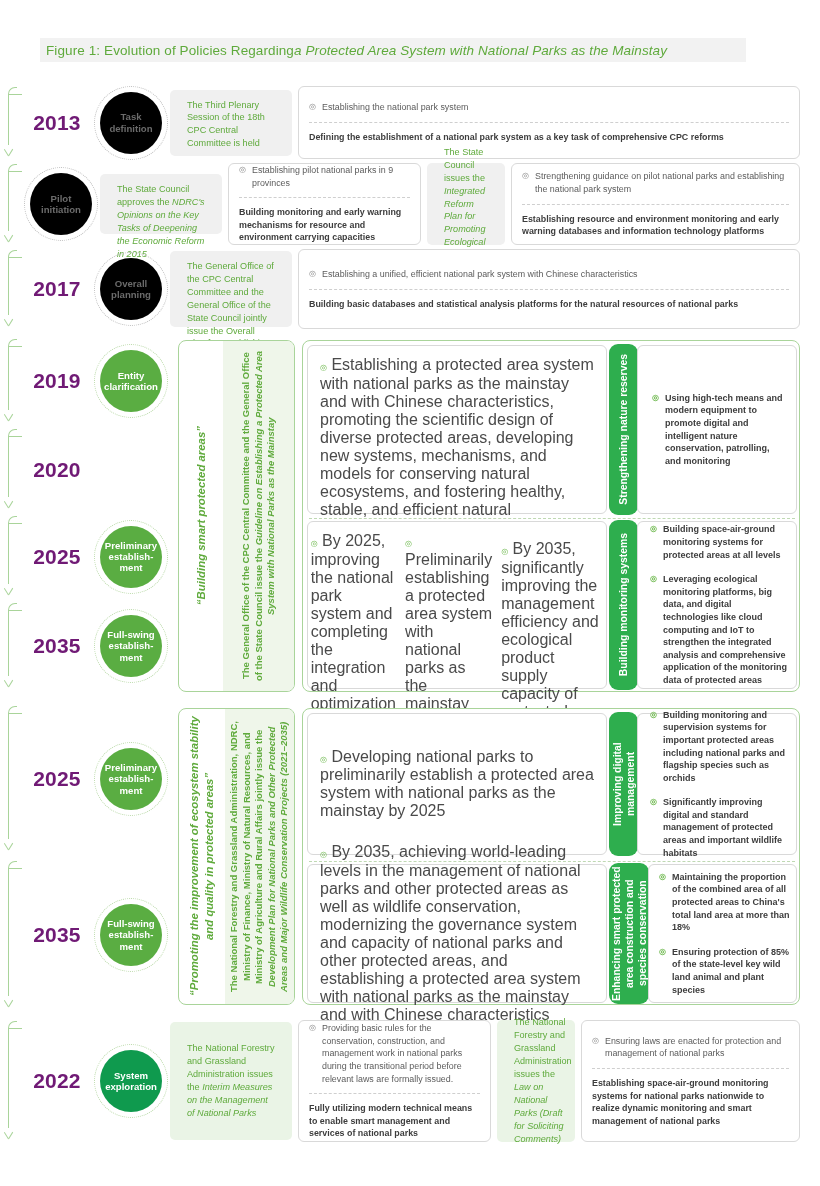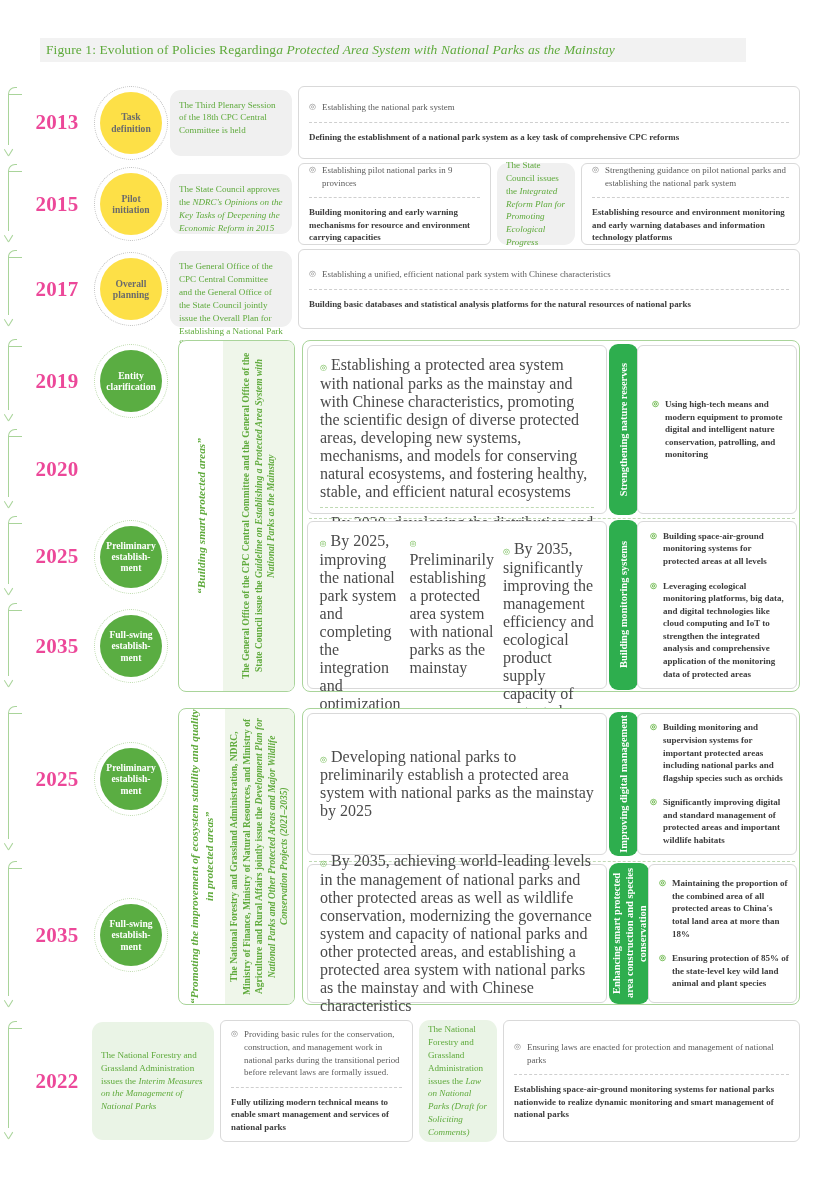--- a/index.html
+++ b/index.html
@@ -1,41 +1,41 @@
 <!DOCTYPE html>
 <html><head>
 <meta charset="utf-8">
 <style>
   html,body{margin:0;padding:0;}
   body{
     width:820px;height:1186px;background:#ffffff;
     font-family:"Liberation Sans", sans-serif;
     color:#4a4a4a;-webkit-font-smoothing:antialiased;
   }
-  .page{position:relative;width:820px;height:1186px;overflow:hidden;font-family:Liberation Serif, serif;}
+  .page{position:relative;width:820px;height:1186px;overflow:hidden;}
 
   
   .fig-title{
     position:absolute;left:40px;top:38px;width:700px;height:24px;
     background:#f2f2f2;
     display:flex;align-items:center;padding-left:6px;
     font-size:13.5px;color:#5faa3c;font-weight:400;letter-spacing:.1px;
   }
   .fig-title .ital{font-style:italic;}
 
   
   .row{position:absolute;left:0;display:flex;}
   .col-arrow{width:22px;position:relative;flex:0 0 22px;}
   .col-year{width:70px;flex:0 0 70px;display:flex;align-items:center;justify-content:center;}
   .col-circle{width:78px;flex:0 0 78px;display:flex;align-items:center;justify-content:center;}
   .col-doc{width:128px;flex:0 0 128px;display:flex;align-items:center;}
   .col-main{flex:1;display:flex;align-items:stretch;}
 
   .year{
-    font-size:21px;font-weight:bold;color:#ec4899;letter-spacing:.2px;
+    font-size:21px;font-weight:bold;color:#701a75;letter-spacing:.2px;
   }
 
   
   .bracket{position:absolute;left:8px;top:0;bottom:0;width:14px;}
   .bracket .vline{position:absolute;left:0;top:8px;bottom:14px;width:1.4px;background:#a9d49a;}
   .bracket .hline{position:absolute;left:0px;top:8px;height:1.4px;width:14px;background:#a9d49a;}
   .bracket .corner{position:absolute;left:0;top:1px;width:8px;height:8px;
        border-top:1.4px solid #a9d49a;border-left:1.4px solid #a9d49a;
        border-top-left-radius:7px;}
   .bracket .arrow{position:absolute;left:-4px;bottom:0px;width:10px;height:13px;}
@@ -47,29 +47,29 @@
   
   .circ-wrap{position:relative;width:74px;height:74px;display:flex;align-items:center;justify-content:center;}
   .circ-dots{position:absolute;inset:0;border-radius:50%;
      border:1.4px dotted #bdbdbd;}
   .circ-dots.green{border-color:#b9d9a8;}
   .circ{
     width:62px;height:62px;border-radius:50%;
     display:flex;align-items:center;justify-content:center;text-align:center;
     font-size:9.6px;font-weight:bold;line-height:1.18;padding:3px;box-sizing:border-box;
   }
-  .circ.grey{background:#fde047;color:#6b6b6b;}
+  .circ.grey{background:#000000;color:#6b6b6b;}
   .circ.green{background:#5aad42;color:#ffffff;}
   .circ.emerald{background:#0f9a4e;color:#ffffff;}
 
   
   .doc{
-    background:#f0f0f0;border-radius:11px;
+    background:#f0f0f0;border-radius:5px;
     font-size:9.1px;line-height:1.42;color:#5faa3c;
-    padding:9px 9px;box-sizing:border-box;width:122px;
+    padding:9px 17px;box-sizing:border-box;width:122px;
   }
   .doc .ital{font-style:italic;}
   .doc.lightgreen{background:#eaf4e6;}
 
   
   .card{
     border:1px solid #d9d9d9;border-radius:6px;background:#fff;
     padding:9px 10px;box-sizing:border-box;
     display:flex;flex-direction:column;justify-content:center;
   }
@@ -152,23 +152,20 @@
   </div>
 
   <div class="row" style="top:163px;left:0;width:820px;height:82px;">
     <div class="col-arrow">
       <div class="bracket">
           <div class="corner"></div>
           <div class="vline"></div>
           <div class="hline"></div>
         <div class="arrow"></div>
         </div>
-    </div>
-    <div class="col-year">
-      <span class="year">2015</span>
     </div>
     <div class="col-circle">
       <div class="circ-wrap">
           <div class="circ-dots"></div>
         <div class="circ grey">Pilot initiation</div>
         </div>
     </div>
     <div class="col-doc">
       <div class="doc" style="height:60px;">
         <span>The State Council approves the </span><span class="ital">NDRC's Opinions on the Key Tasks of Deepening the Economic Reform in 2015</span>
@@ -473,20 +470,26 @@
       <div class="bracket">
           <div class="corner"></div>
           <div class="vline"></div>
           <div class="hline"></div>
         <div class="arrow"></div>
         </div>
     </div>
     <div class="col-year">
       <span class="year">2022</span>
     </div>
+    <div class="col-circle">
+      <div class="circ-wrap">
+          <div class="circ-dots green"></div>
+        <div class="circ emerald">System exploration</div>
+        </div>
+    </div>
     <div class="col-doc">
       <div class="doc lightgreen" style="height:118px;display:flex;align-items:center;">
         <span><span>The National Forestry and Grassland Administration issues the </span><span class="ital">Interim Measures on the Management of National Parks</span></span>
       </div>
     </div>
     <div class="col-main" style="padding-right:20px;gap:6px;">
       <div class="card" style="width:193px;">
         <div class="goal">
             <span class="bullet">◎</span>
           <span>Providing basic rules for the conservation, construction, and management work in national parks during the transitional period before relevant laws are formally issued.</span>

